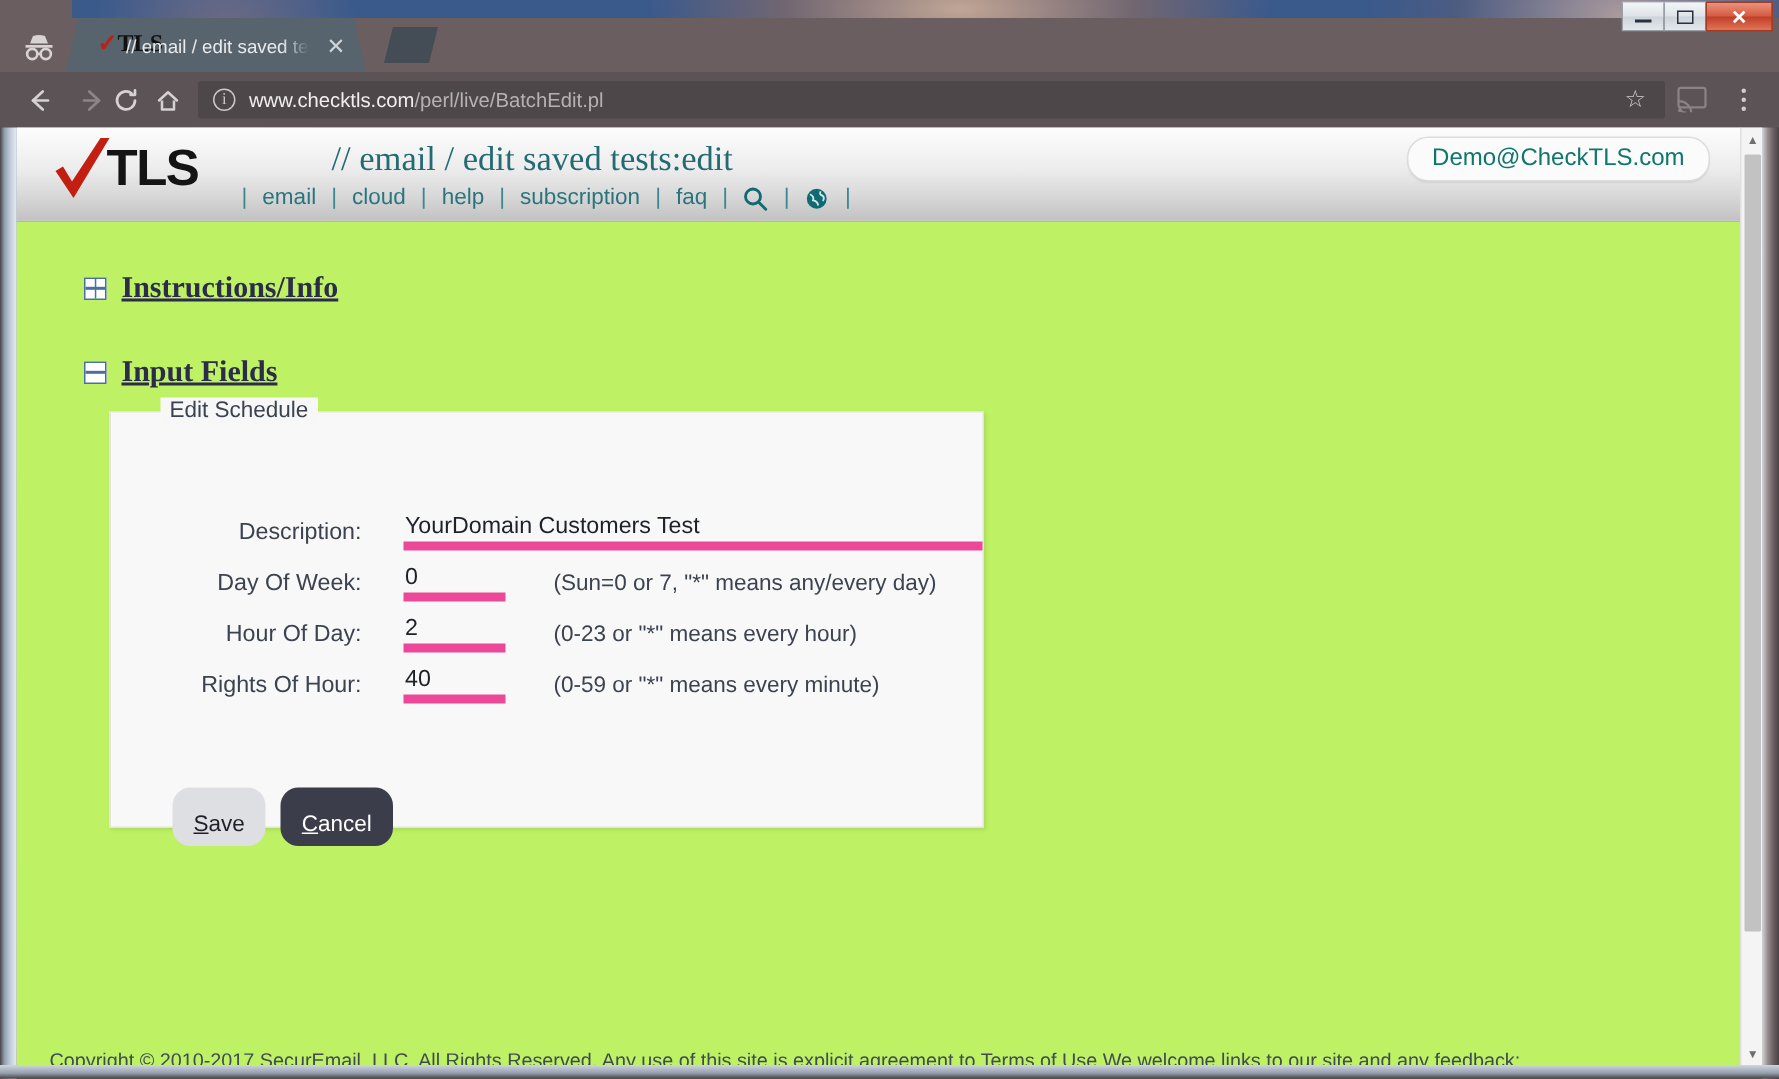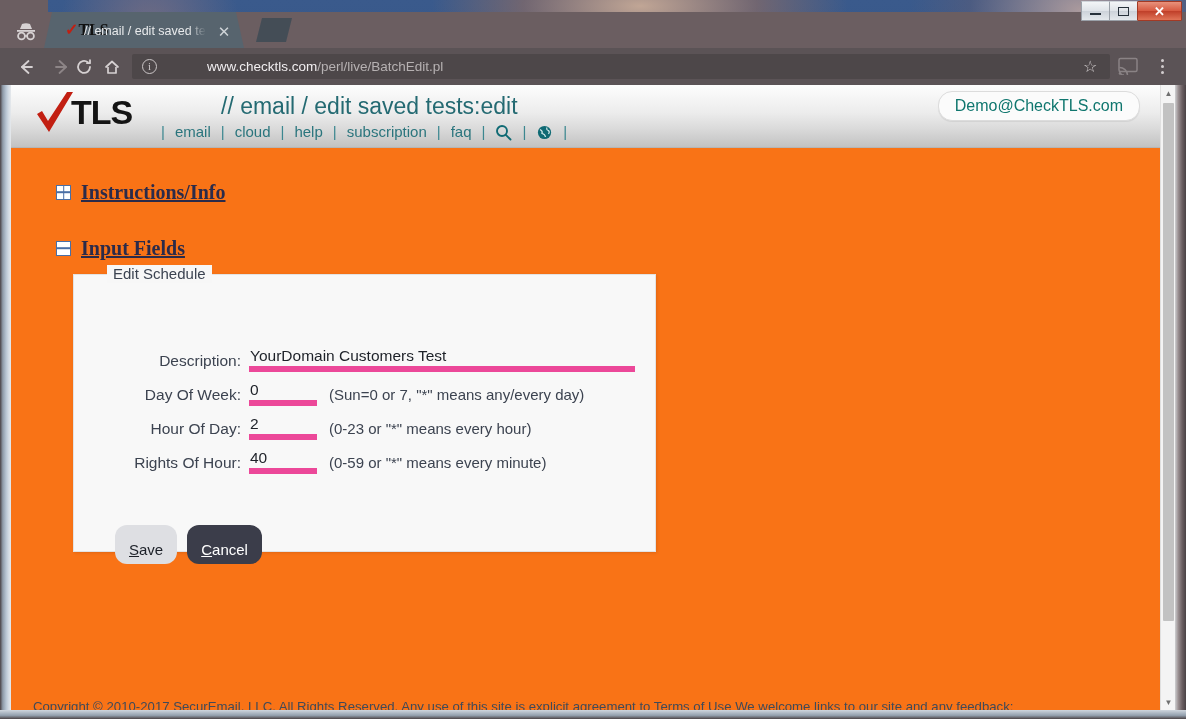--- a/index.html
+++ b/index.html
@@ -131,21 +131,20 @@
     position: absolute; left: 10px; top: 5px;
     width: 15px; height: 15px;
     border: 1.4px solid #cbc6c7; border-radius: 50%;
     color: #cbc6c7; font-size: 11px; line-height: 13px; text-align: center;
     font-family: "Liberation Serif", serif;
   }
   #omni-url {
     position: absolute; left: 34px; top: 3px;
     font-size: 13.5px; line-height: 19px; color: #b6b1b2;
     white-space: nowrap;
-    margin-left: 41px;
   }
   #omni-url .host { color: #f1eef0; }
   #omni-star {
     position: absolute; right: 10px; top: 4px;
     width: 17px; height: 17px; color: #d0cbcc; font-size: 16px; line-height: 17px;
   }
   #cast-icon {
     position: absolute; left: 1118px; top: 57px;
     width: 20px; height: 18px; color: #8a8385;
   }
@@ -193,20 +192,21 @@
     font-family: "Liberation Sans", sans-serif;
     font-weight: bold; font-size: 34px; letter-spacing: -1px;
     color: #141414;
     line-height: 38px;
   }
   #page-heading {
     position: absolute; left: 210px; top: 6px;
     font-size: 23px; color: #246a72; font-weight: normal;
     line-height: 30px;
     white-space: nowrap;
+    font-family: Liberation Serif, serif;
   }
   #navbar {
     position: absolute; left: 140px; top: 36px;
     font-size: 15px; color: #2a757d;
     line-height: 22px;
     display: flex; align-items: center; gap: 0px;
     white-space: nowrap;
   }
   #navbar .sep { color: #3c8790; padding: 0 10px; }
   #navbar a {
@@ -221,21 +221,21 @@
     border-radius: 14px;
     padding: 4px 16px;
     font-size: 16px; color: #0f766e;
     line-height: 20px;
     box-shadow: 0 1px 1px rgba(0,0,0,0.07);
   }
 
   
   #page-body {
     position: absolute; left: 0; top: 63px; width: 1149px; height: 562px;
-    background: #f97316;
+    background: #bef264;
   }
 
   .section-head {
     position: absolute;
     display: flex; align-items: center; gap: 10px;
   }
   #sec-instructions { left: 45px; top: 33px; }
   #sec-inputfields  { left: 45px; top: 89px; }
   .section-head .toggle-icon {
     width: 15px; height: 15px;
@@ -277,21 +277,21 @@
     font-size: 15px; color: #3b4351; line-height: 18px;
   }
 
   #form-rows {
     position: absolute; left: 62px; top: 190px;
     width: 583px;
   }
   .frow {
     position: relative;
     height: 34px;
-    display: flex; align-items: flex-end;
+    display: flex; align-items: center; gap: 20px;
   }
   .flabel {
     width: 176px; text-align: right;
     font-size: 15.5px; color: #3c4350;
     line-height: 22px;
     padding-right: 8px;
     flex: 0 0 auto;
   }
   .finput {
     border: none; border-bottom: 6px solid #ec4899;

